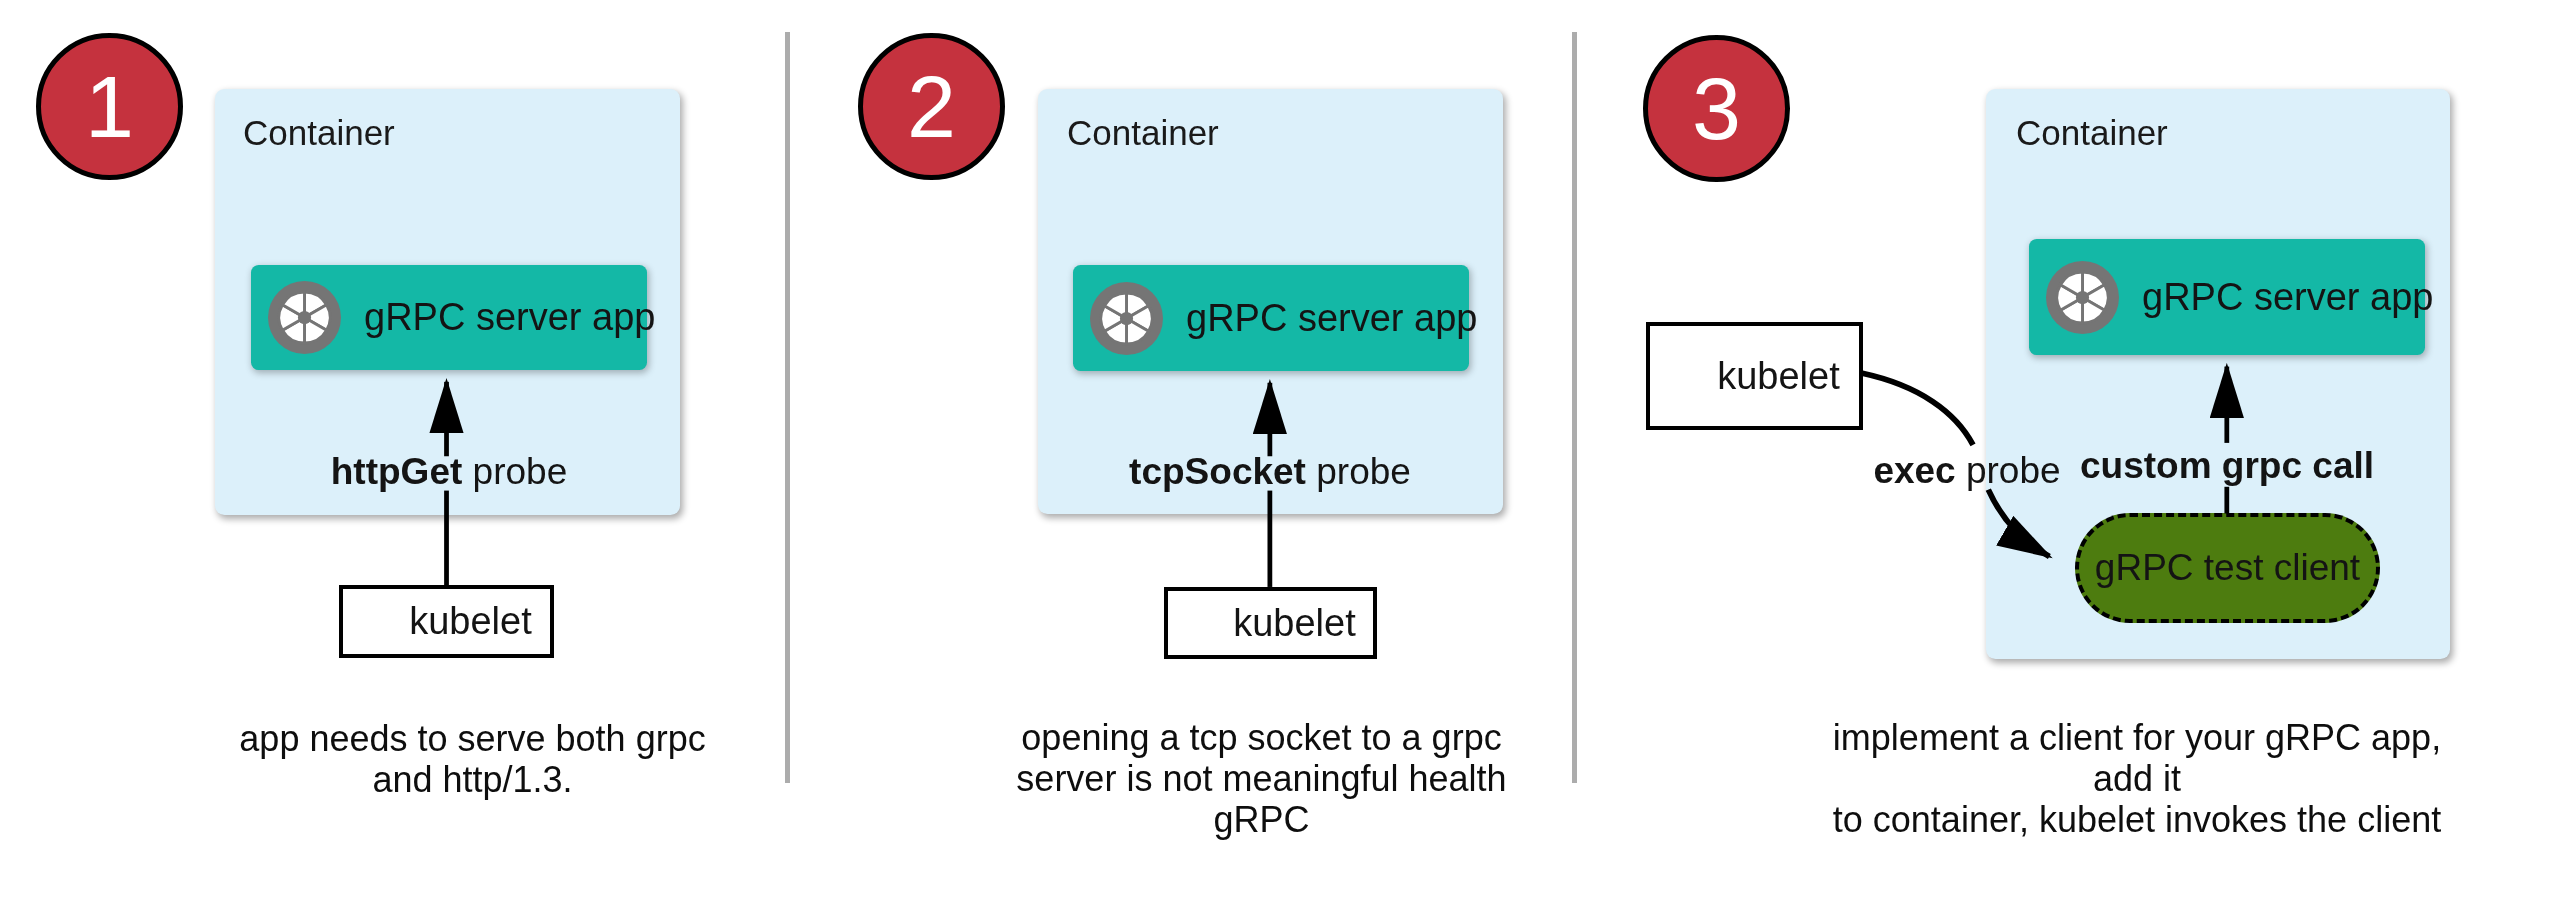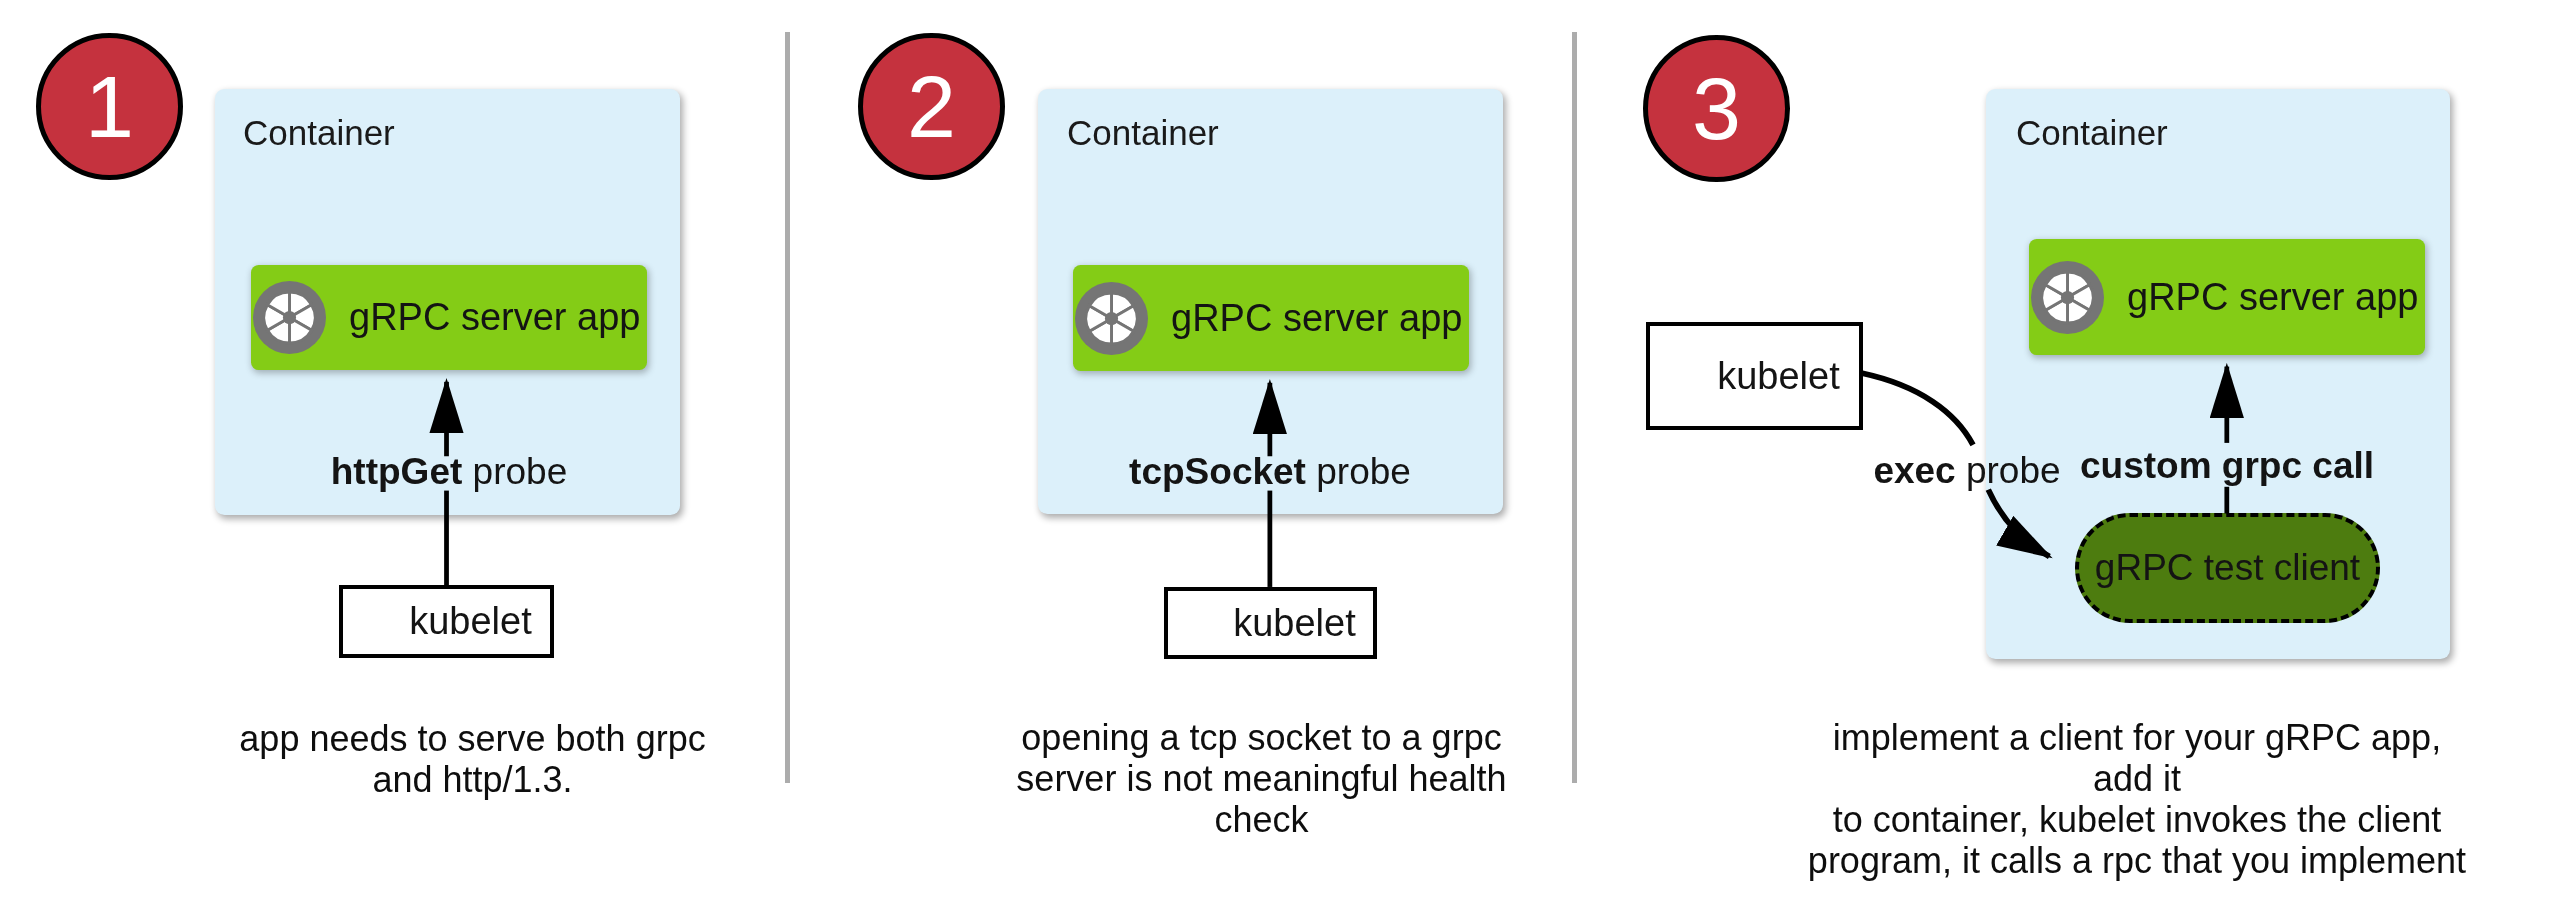--- a/index.html
+++ b/index.html
@@ -13,23 +13,23 @@
     background:#C5323E;border:5.7px solid #000;
     display:flex;align-items:center;justify-content:center;
   }
   .badge-num{color:#fff;font-size:88px;line-height:1;}
   .containerbox{
     background:#DCF0FA;border-radius:9.5px;
     box-shadow:2.9px 3.8px 7.6px rgba(0,0,0,0.33);
   }
   .container-label{font-size:35px;color:#1a1a1a;}
   .appbox{
-    background:#84cc16;border-radius:7.6px;
+    background:#14b8a6;border-radius:7.6px;
     box-shadow:1.9px 2.9px 7.6px rgba(0,0,0,0.28);
-    display:flex;align-items:center;padding-left:2px;box-sizing:border-box;
+    display:flex;align-items:center;padding-left:17px;box-sizing:border-box;
   }
   .appbox .icon{width:73px;height:73px;flex:0 0 auto;}
   .appbox .applabel{font-size:38px;margin-left:23px;white-space:nowrap;}
   .probe-label{font-size:37px;text-align:center;white-space:nowrap;}
   .probe-label b{font-weight:bold;}
   .kubelet{
     background:#ffffff;border:4.8px solid #000;box-sizing:border-box;
     display:flex;align-items:center;justify-content:center;
     font-size:38px;
     padding-left:48px;
@@ -112,21 +112,21 @@
     <b>tcpSocket</b><span> probe</span>
   </div>
 
   <div class="abs kubelet" style="left:1164px;top:587px;width:213px;height:72px;">
     <span>kubelet</span>
   </div>
 
   <div class="abs caption" style="left:1004px;top:717px;width:515px;">
     <div>opening a tcp socket to a grpc</div>
     <div>server is not meaningful health</div>
-    <div>check</div>
+    <div>gRPC</div>
   </div>
 
   <div class="abs divider" style="left:1572px;top:31.5px;height:751px;"></div>
 
   <div class="abs badge" style="left:1643px;top:35px;">
     <span class="badge-num">3</span>
   </div>
 
   <div class="abs containerbox" style="left:1986px;top:89px;width:464px;height:570px;"></div>
   <div class="abs container-label" style="left:2016px;top:113px;">Container</div>
@@ -157,21 +157,20 @@
 
   <div class="abs probe-label" style="left:2036px;top:445px;width:382px;font-weight:bold;">custom grpc call</div>
 
   <div class="abs stadium" style="left:2075px;top:513px;width:305px;height:110px;">
     <span>gRPC test client</span>
   </div>
 
   <div class="abs caption" style="left:1803px;top:717px;width:668px;">
     <div>implement a client for your gRPC app, add it</div>
     <div>to container, kubelet invokes the client</div>
-    <div>program, it calls a rpc that you implement</div>
   </div>
 
   <svg class="arrows" width="2576" height="923" viewBox="0 0 2700 967">
     <defs>
       <marker id="ah" markerUnits="userSpaceOnUse" markerWidth="62" markerHeight="38" refX="54" refY="18" orient="auto">
         <path d="M0,0 L58,18 L0,36 Z" fill="#000"></path>
       </marker>
     </defs>
 
     <g stroke="#000" stroke-width="5" fill="none">

